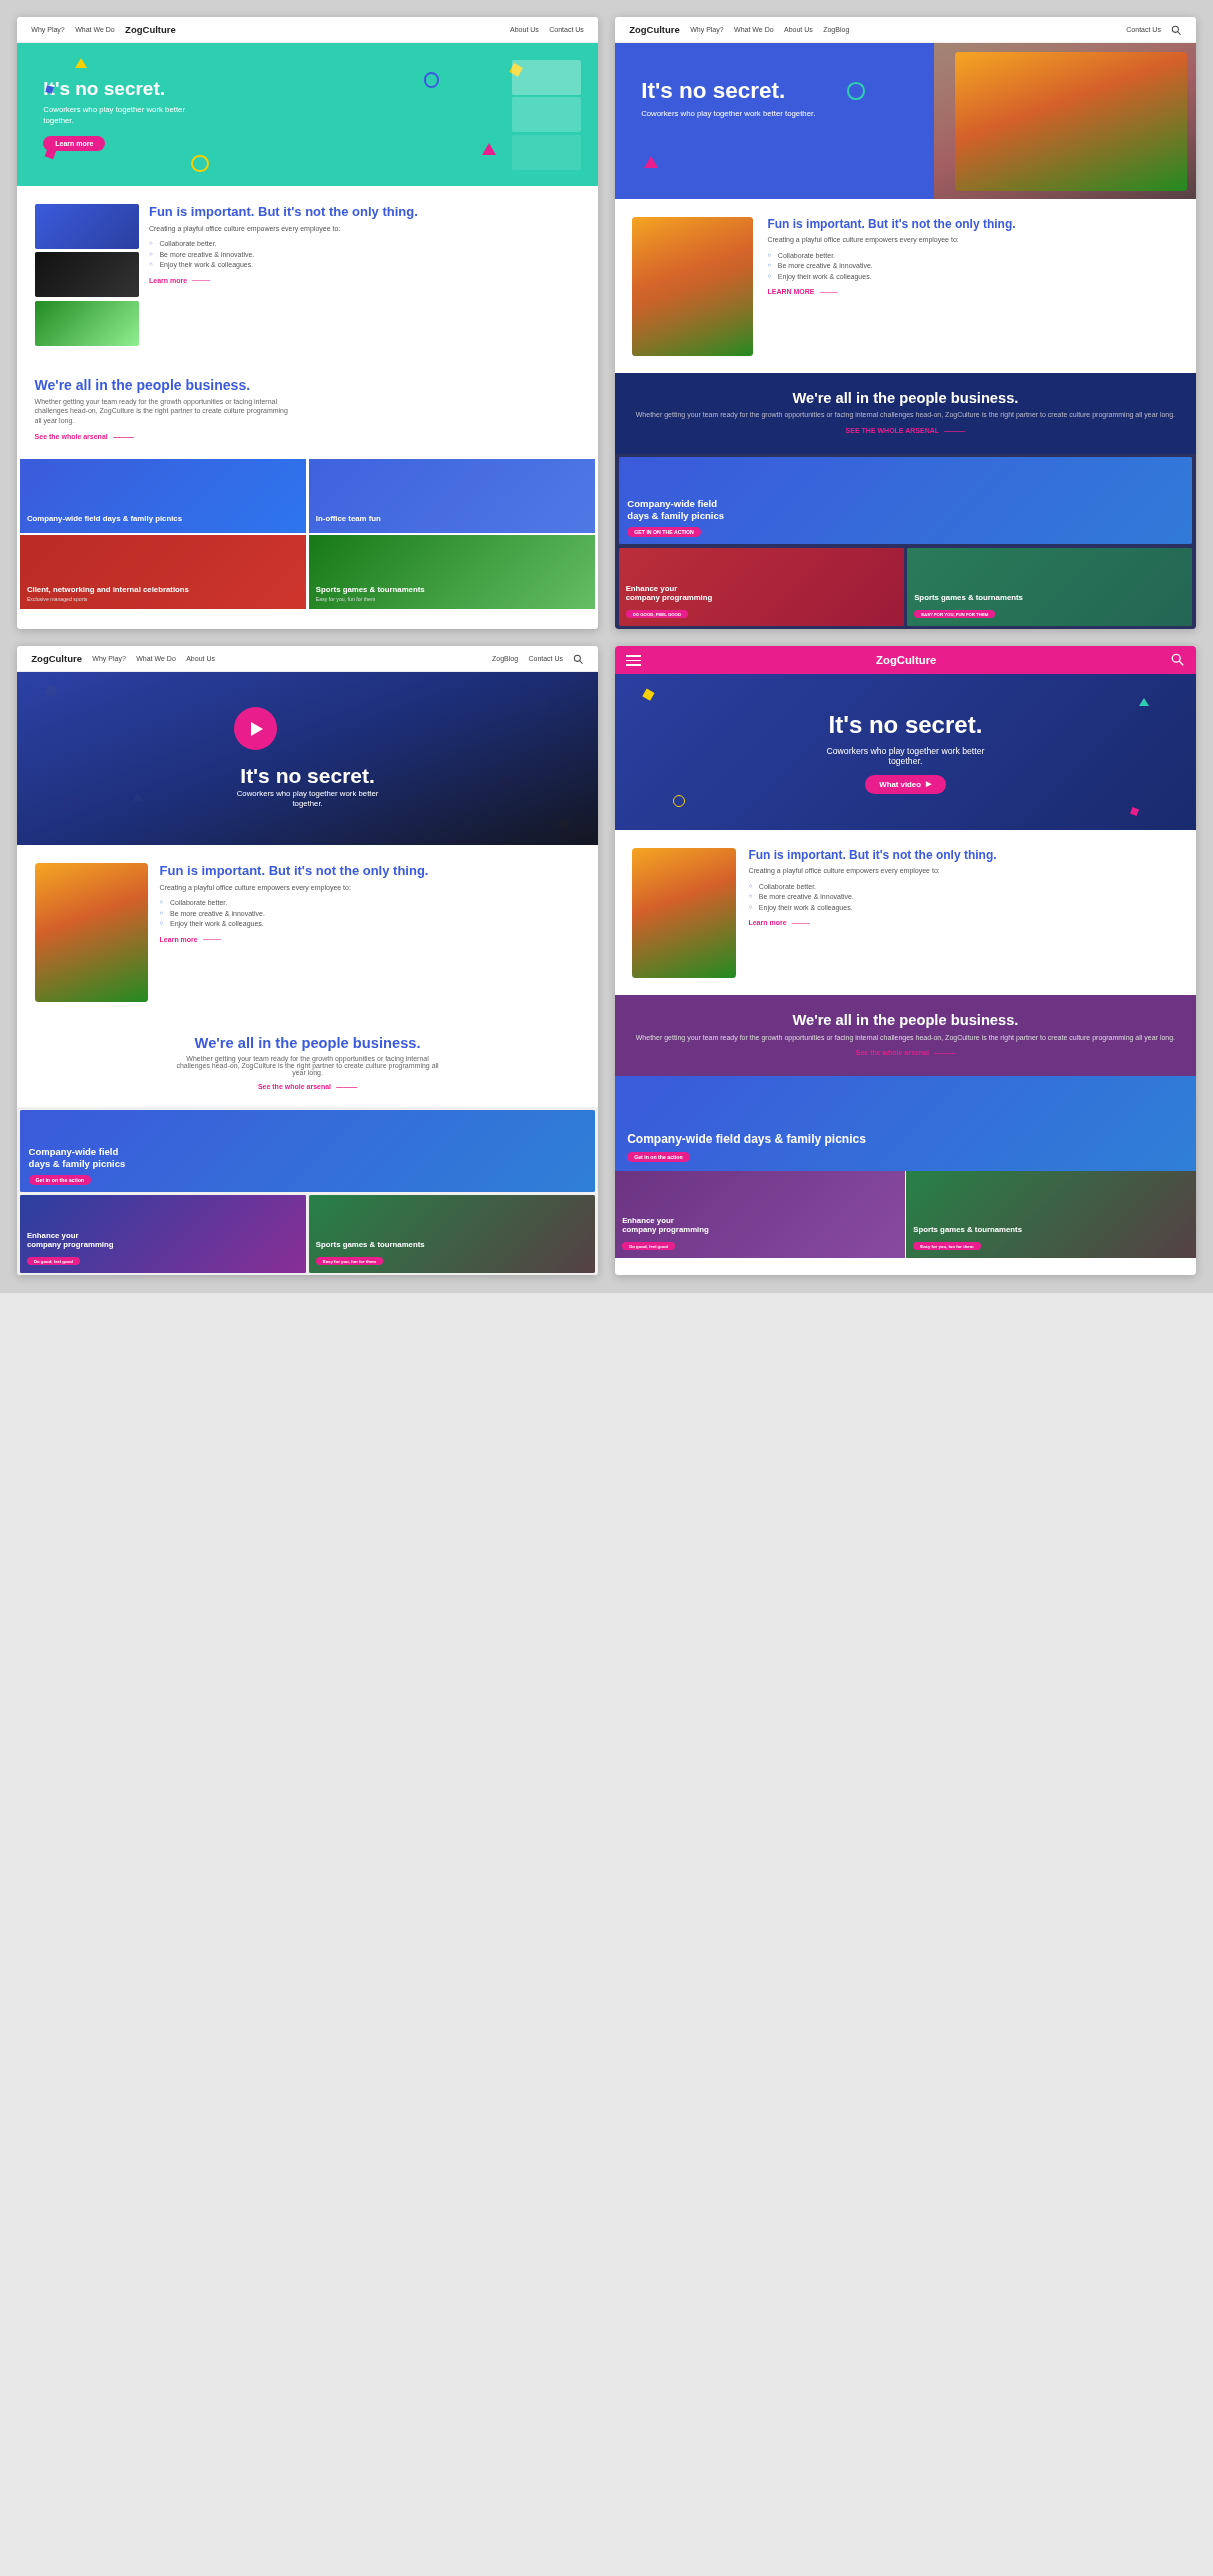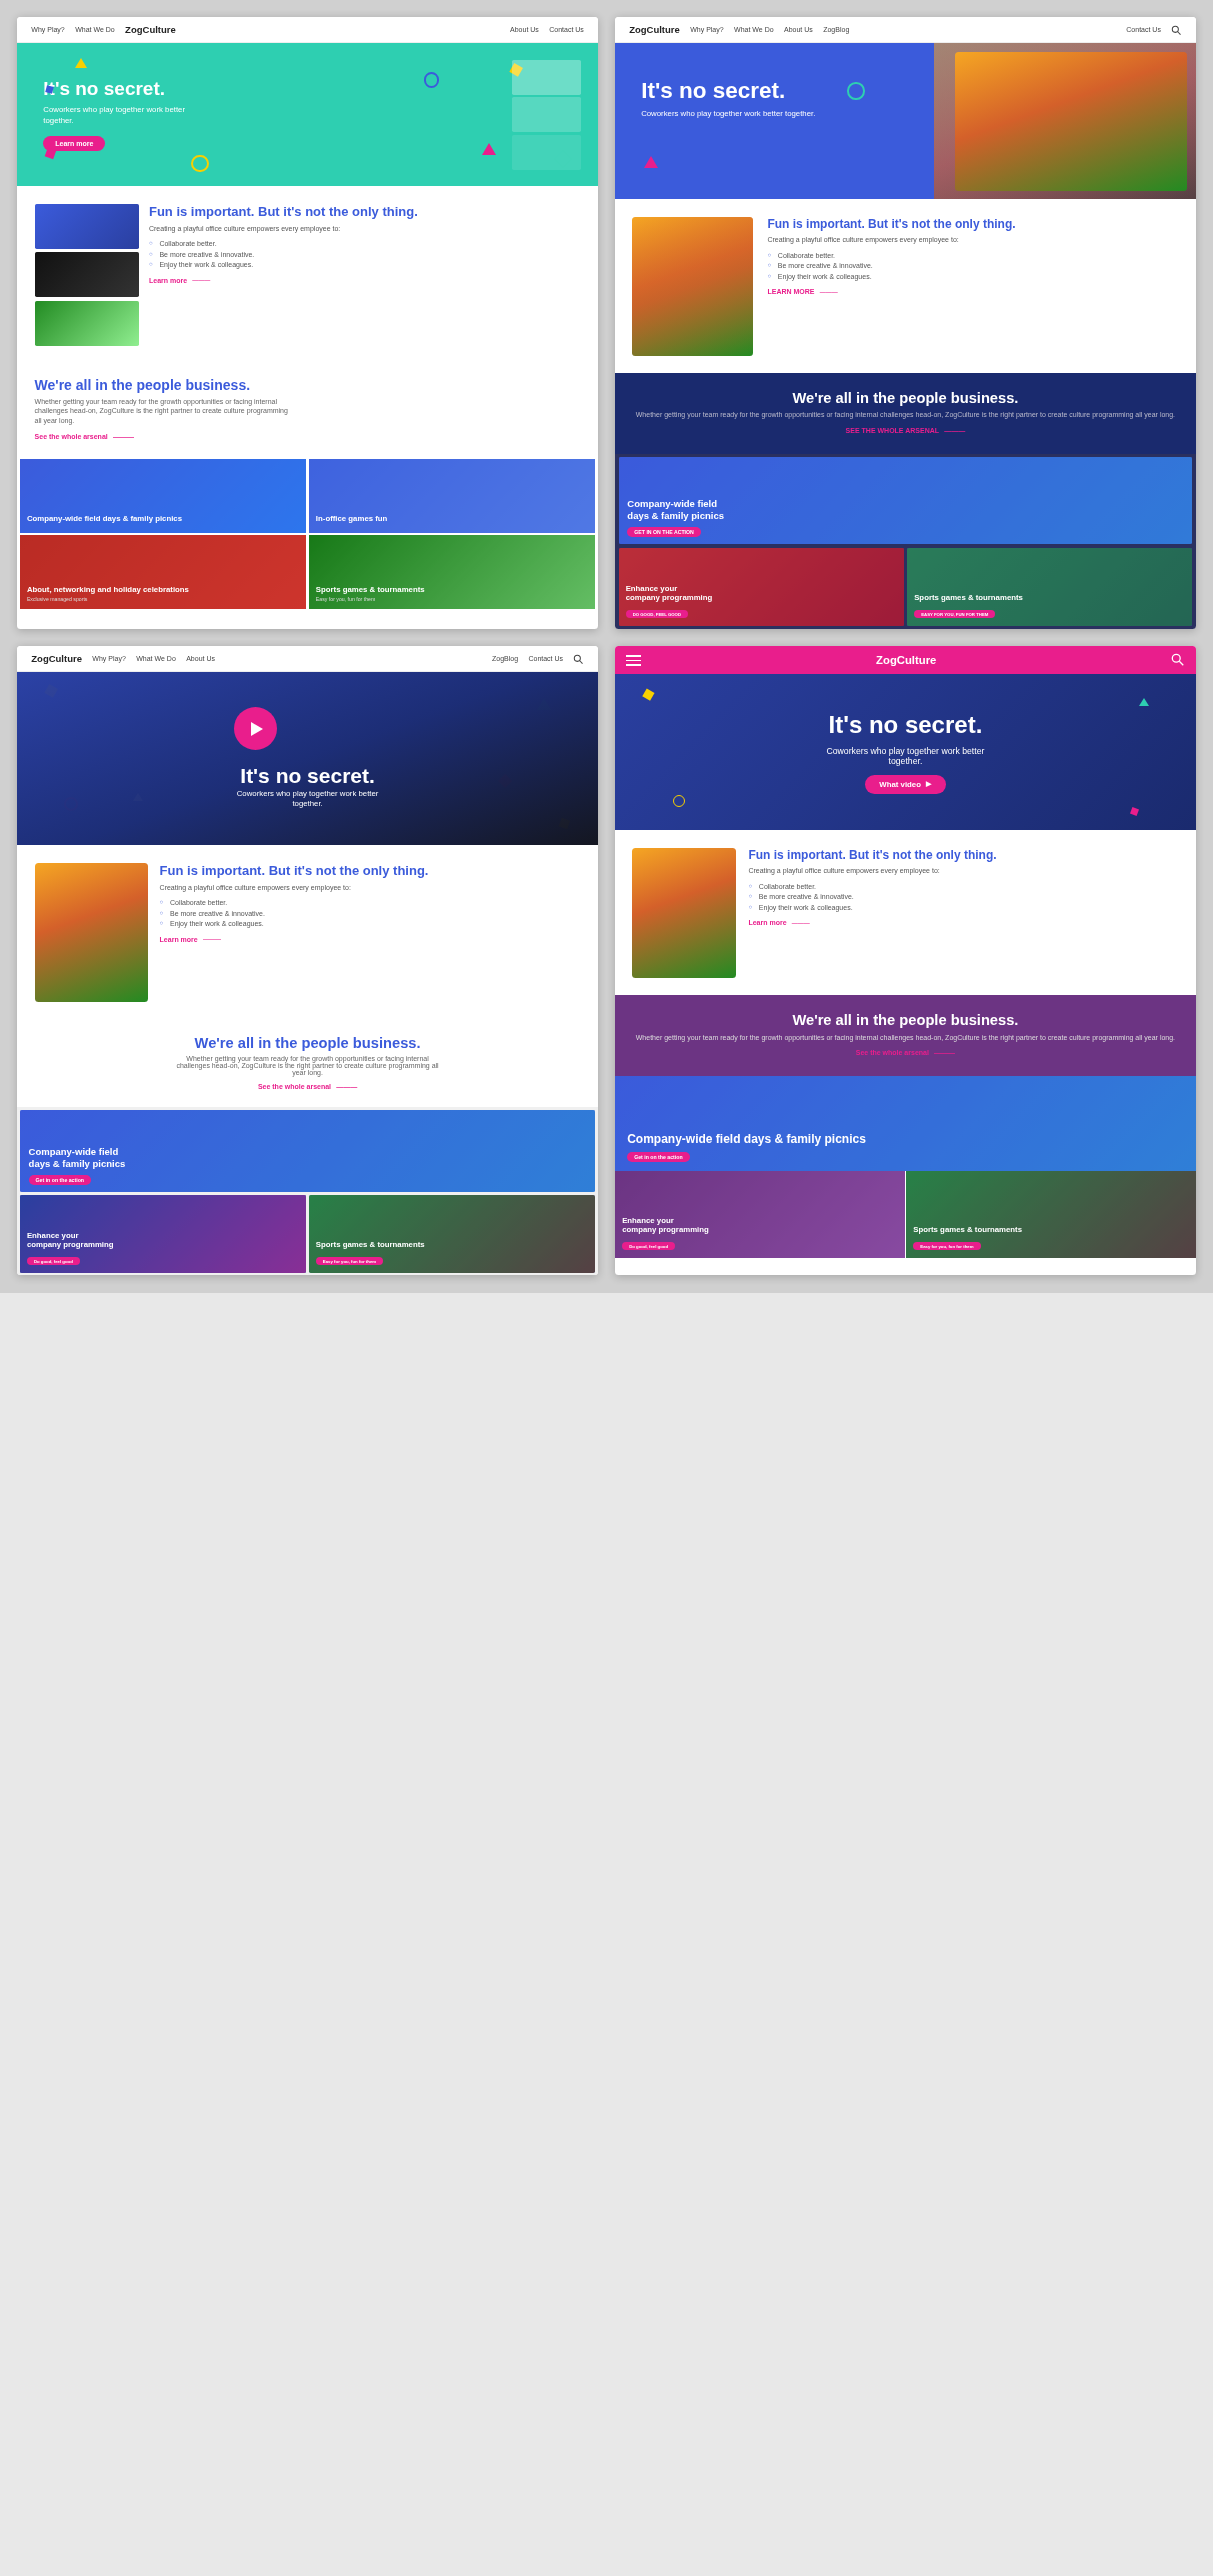--- a/index.html
+++ b/index.html
@@ -333,28 +333,28 @@
       <div class="card" style="height:74px;background:linear-gradient(135deg,#3b5bdb,#1e90ff);position:relative;">
         <div class="blue-tint"></div>
         <div class="card-bottom-label">
           <h3>Company-wide field days &amp; family picnics</h3>
           <p style="font-size:5.2px;color:#ddd;"></p>
         </div>
       </div>
       <div class="card" style="height:74px;background:linear-gradient(135deg,#4169E1,#6495ED);position:relative;">
         <div class="blue-tint"></div>
         <div class="card-bottom-label">
-          <h3>In-office games fun</h3>
+          <h3>In-office team fun</h3>
           <p style="font-size:5.2px;color:#ddd;"></p>
         </div>
       </div>
       <div class="card" style="height:74px;background:linear-gradient(135deg,#c0392b,#e74c3c);position:relative;">
         <div style="position:absolute;inset:0;background:rgba(180,30,30,0.5);"></div>
         <div class="card-bottom-label">
-          <h3>About, networking and holiday celebrations</h3>
+          <h3>Client, networking and internal celebrations</h3>
           <p style="font-size:5.2px;color:#ddd;">Exclusive managed sports</p>
         </div>
       </div>
       <div class="card" style="height:74px;background:linear-gradient(135deg,#228B22,#90EE90);position:relative;">
         <div style="position:absolute;inset:0;background:rgba(0,80,0,0.3);"></div>
         <div class="card-bottom-label">
           <h3>Sports games &amp; tournaments</h3>
           <p style="font-size:5.2px;color:#ddd;">Easy for you, fun for them</p>
         </div>
       </div>

